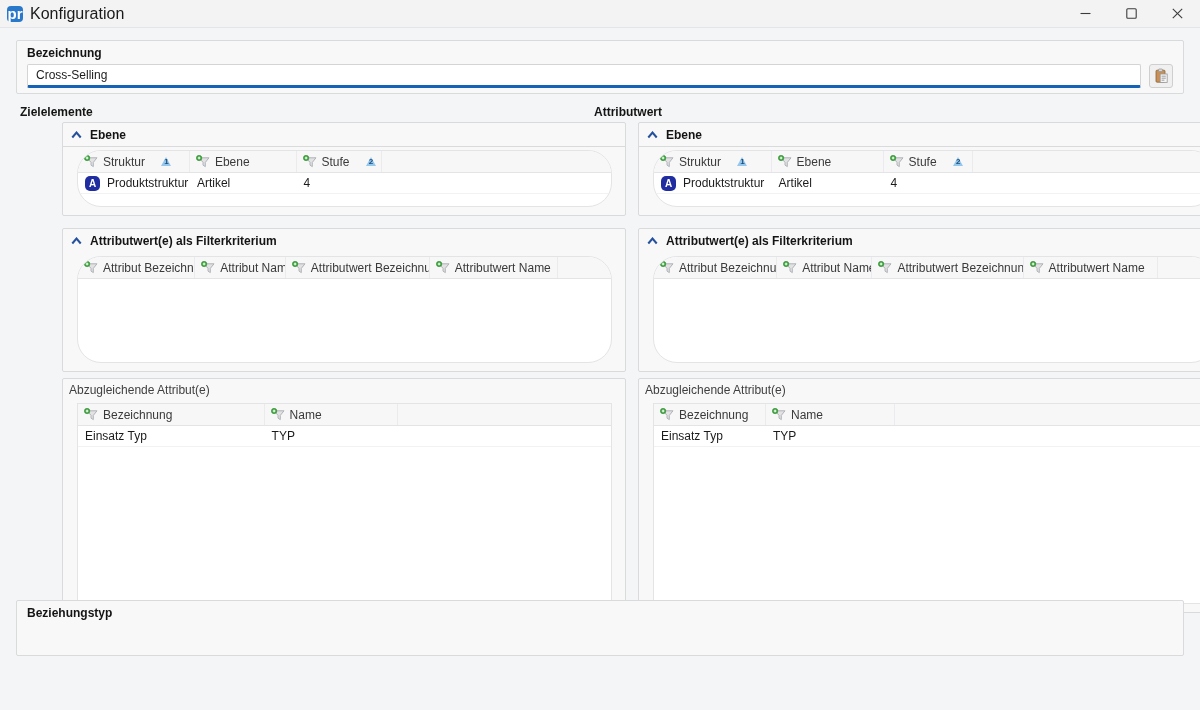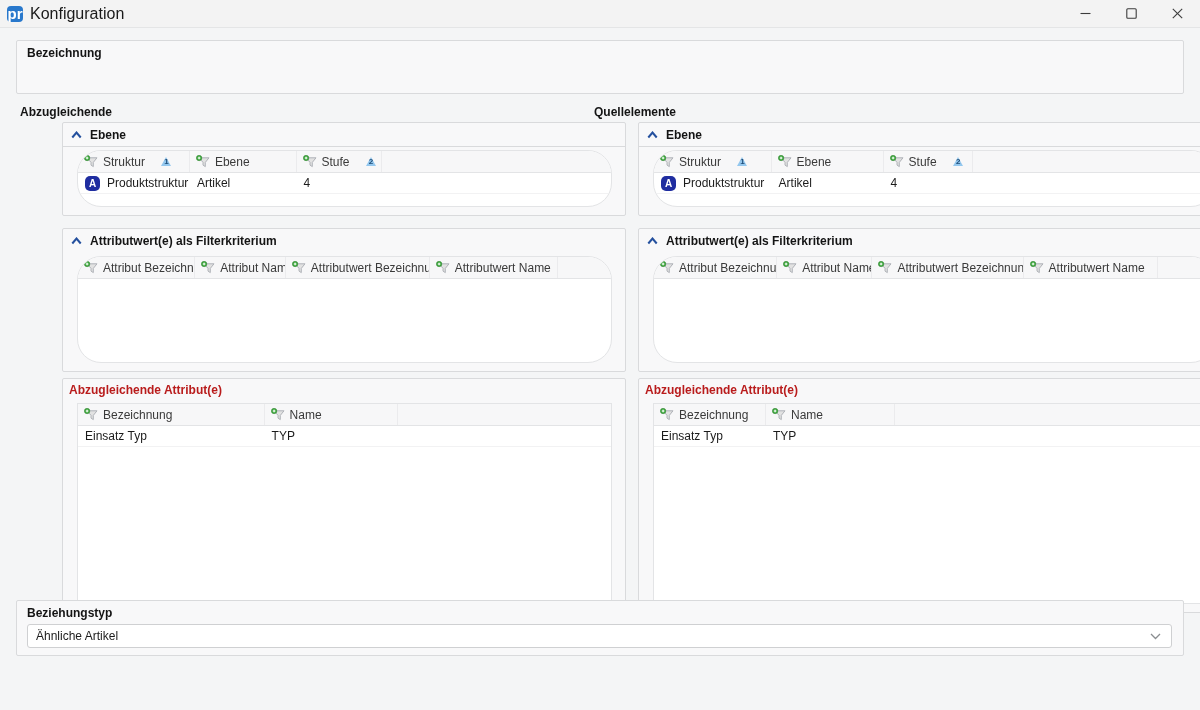--- a/index.html
+++ b/index.html
@@ -59,21 +59,21 @@
     position:absolute; background:#f8f8f9;
     border:1px solid #d9dadc; border-radius:2px;margin-left:46px;
   }
   .sec-head{
     height:24px; display:flex; align-items:center; padding:0 8px;
     cursor:pointer;
   }
   .sec-head.with-sep{ border-bottom:1px solid #d9dadc; }
   .chev{ display:inline-flex; margin-right:8px; }
   .sec-title{ font-weight:700; color:#141414; }
-  .plain-label{ height:22px; display:flex; align-items:center; padding:0 6px; font-weight:700; color:#b91c1c; }
+  .plain-label{ height:22px; display:flex; align-items:center; padding:0 6px; font-weight:400; color:#404040; }
 
   
   .tbl{
     position:absolute; left:14px; right:13px; bottom:8px;
     background:#fff; border:1px solid #e3e4e6;
     overflow:hidden;
   }
   .tbl.below-head{ top:27px;border-radius:24px; }
   .tbl.below-label{ top:24px; }
   .thead{ display:flex; height:22px; background:#f7f7f8; border-bottom:1px solid #e3e4e6; }
@@ -148,24 +148,37 @@
       <svg width="11" height="11" viewBox="0 0 11 11">
           <line x1="0.8" y1="0.8" x2="10.2" y2="10.2" stroke-width="1.1"></line>
           <line x1="10.2" y1="0.8" x2="0.8" y2="10.2" stroke-width="1.1"></line>
         </svg>
     </button>
   </div>
 </div>
 
 <div class="groupbox" style="left:16px; top:40px; width:1168px; height:54px;">
   <div class="glabel">Bezeichnung</div>
-</div>
-
-<div class="col-label" style="left:20px;">Abzugleichende</div>
-<div class="col-label" style="left:594px;">Quellelemente</div>
+  <div class="bez-row">
+    <input class="text-input" value="Cross-Selling" style="">
+    <button class="paste-btn">
+      <span style="display:inline-flex">
+        <svg width="16" height="16" viewBox="0 0 16 16">
+          <rect x="3" y="2.2" width="9" height="12" rx="1" fill="#c89058" stroke="#8a6434" stroke-width="0.8"></rect>
+          <rect x="5.6" y="1" width="3.8" height="2.6" rx="0.6" fill="#dcdcdc" stroke="#8f8f8f" stroke-width="0.7"></rect>
+          <rect x="7.2" y="6" width="7" height="8.4" fill="#f4f4f4" stroke="#9a9a9a" stroke-width="0.8"></rect>
+          <path d="M8.6 8.2 H12.8 M8.6 10.2 H12.8 M8.6 12.2 H11.4" stroke="#8a8a8a" stroke-width="0.8" fill="none"></path>
+        </svg>
+      </span>
+    </button>
+  </div>
+</div>
+
+<div class="col-label" style="left:20px;">Zielelemente</div>
+<div class="col-label" style="left:594px;">Attributwert</div>
 
 <div class="panel" style="left:16px; top:122px; width:564px; height:94px;">
   <div class="sec-head with-sep">
     <span class="chev">
         <svg width="11" height="8" viewBox="0 0 11 8">
           <polyline points="1.3,6.5 5.5,1.5 9.7,6.5" fill="none" stroke="#24509e" stroke-width="2"></polyline>
         </svg>
       </span>
     <span class="sec-title">Ebene</span>
   </div>
@@ -461,21 +474,13 @@
     <div class="trow">
       <div class="td c0">Einsatz Typ</div>
       <div class="td c1">TYP</div>
       <div class="td cf"></div>
     </div>
   </div>
 </div>
 
 <div class="groupbox" style="left:16px; top:600px; width:1168px; height:56px;">
   <div class="glabel">Beziehungstyp</div>
-  <div class="combo">
-    <span class="combo-value">Ähnliche Artikel</span>
-    <span class="combo-chev">
-      <svg width="11" height="7" viewBox="0 0 11 7">
-          <polyline points="1,1 5.5,5.5 10,1" fill="none" stroke="#8a8d90" stroke-width="1.3"></polyline>
-        </svg>
-    </span>
-  </div>
 </div>
 
 </body></html>

